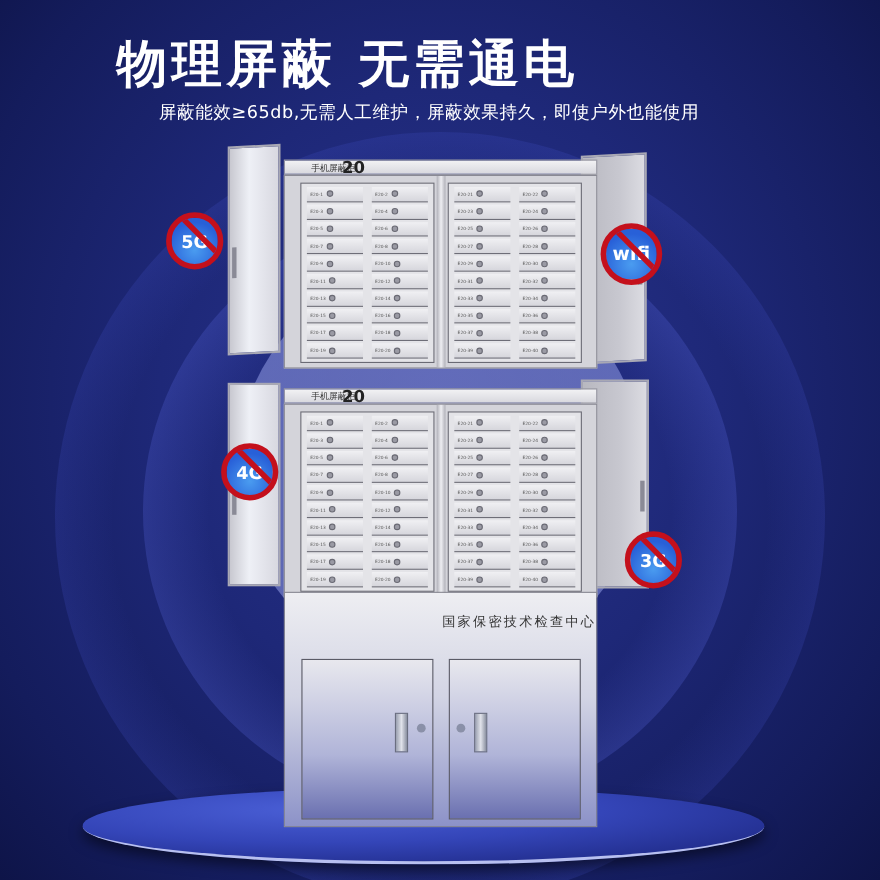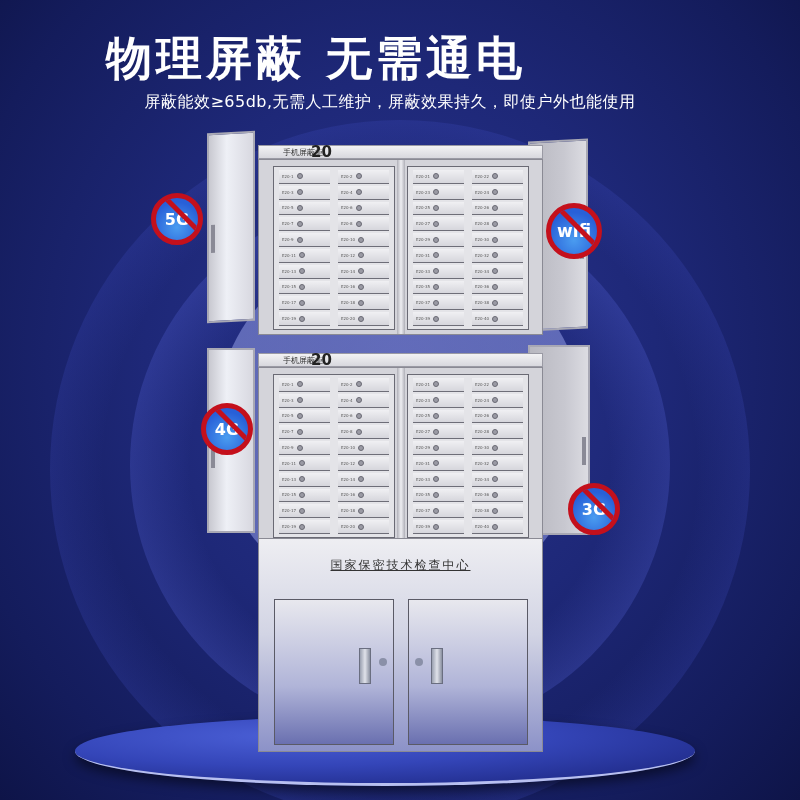--- a/index.html
+++ b/index.html
@@ -84,22 +84,22 @@
   .door .handle { position: absolute; width: 4px; height: 28px; background: #8a8a96; top: 90px; }
   .door.l-top .handle, .door.l-mid .handle { left: 2px; }
   .door.r-top .handle, .door.r-mid .handle { right: 2px; }
 
   .base {
     position: absolute; left: 258px; top: 538px; width: 285px; height: 214px;
     background: linear-gradient(#eeeef2 0%, #d2d4e4 45%, #8c92c8 100%);
     border: 1px solid #8a8a94;
   }
   .base .label {
-    position: absolute; top: 18px; left: 0; width: 100%; text-align: center;
-    font-family: "DejaVu Serif", serif; font-size: 12px; color: #333; letter-spacing: 2px; text-decoration: underline;
+    position: absolute; top: 18px; left: 0; width: 100%; text-align: right;
+    font-family: "DejaVu Serif", serif; font-size: 12px; color: #333; letter-spacing: 2px;
   }
   .base .bdoor {
     position: absolute; top: 60px; width: 120px; height: 146px;
     border: 1px solid #5a5a66; background: linear-gradient(#e8e8ee, #b0b4d8 60%, #6a70b0);
   }
   .base .bdoor.left { left: 15px; }
   .base .bdoor.right { left: 149px; }
   .base .bhandle {
     position: absolute; top: 48px; width: 12px; height: 36px;
     background: linear-gradient(90deg, #9aa0b0, #e0e2ea, #8a90a0); border: 1px solid #6a6e80;

